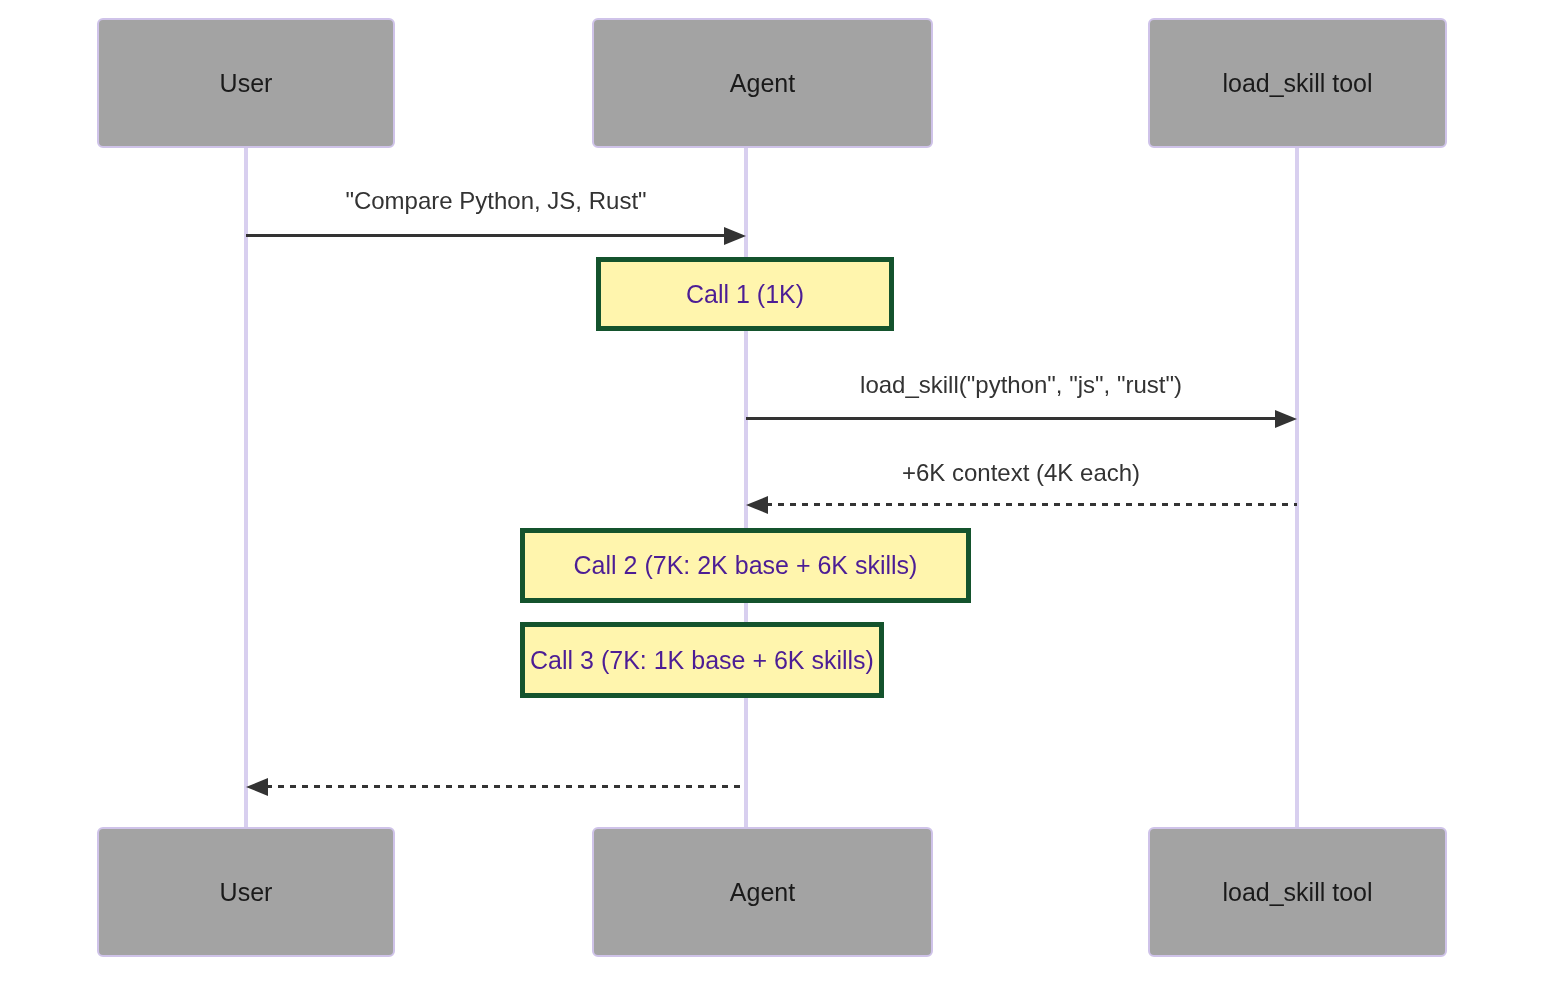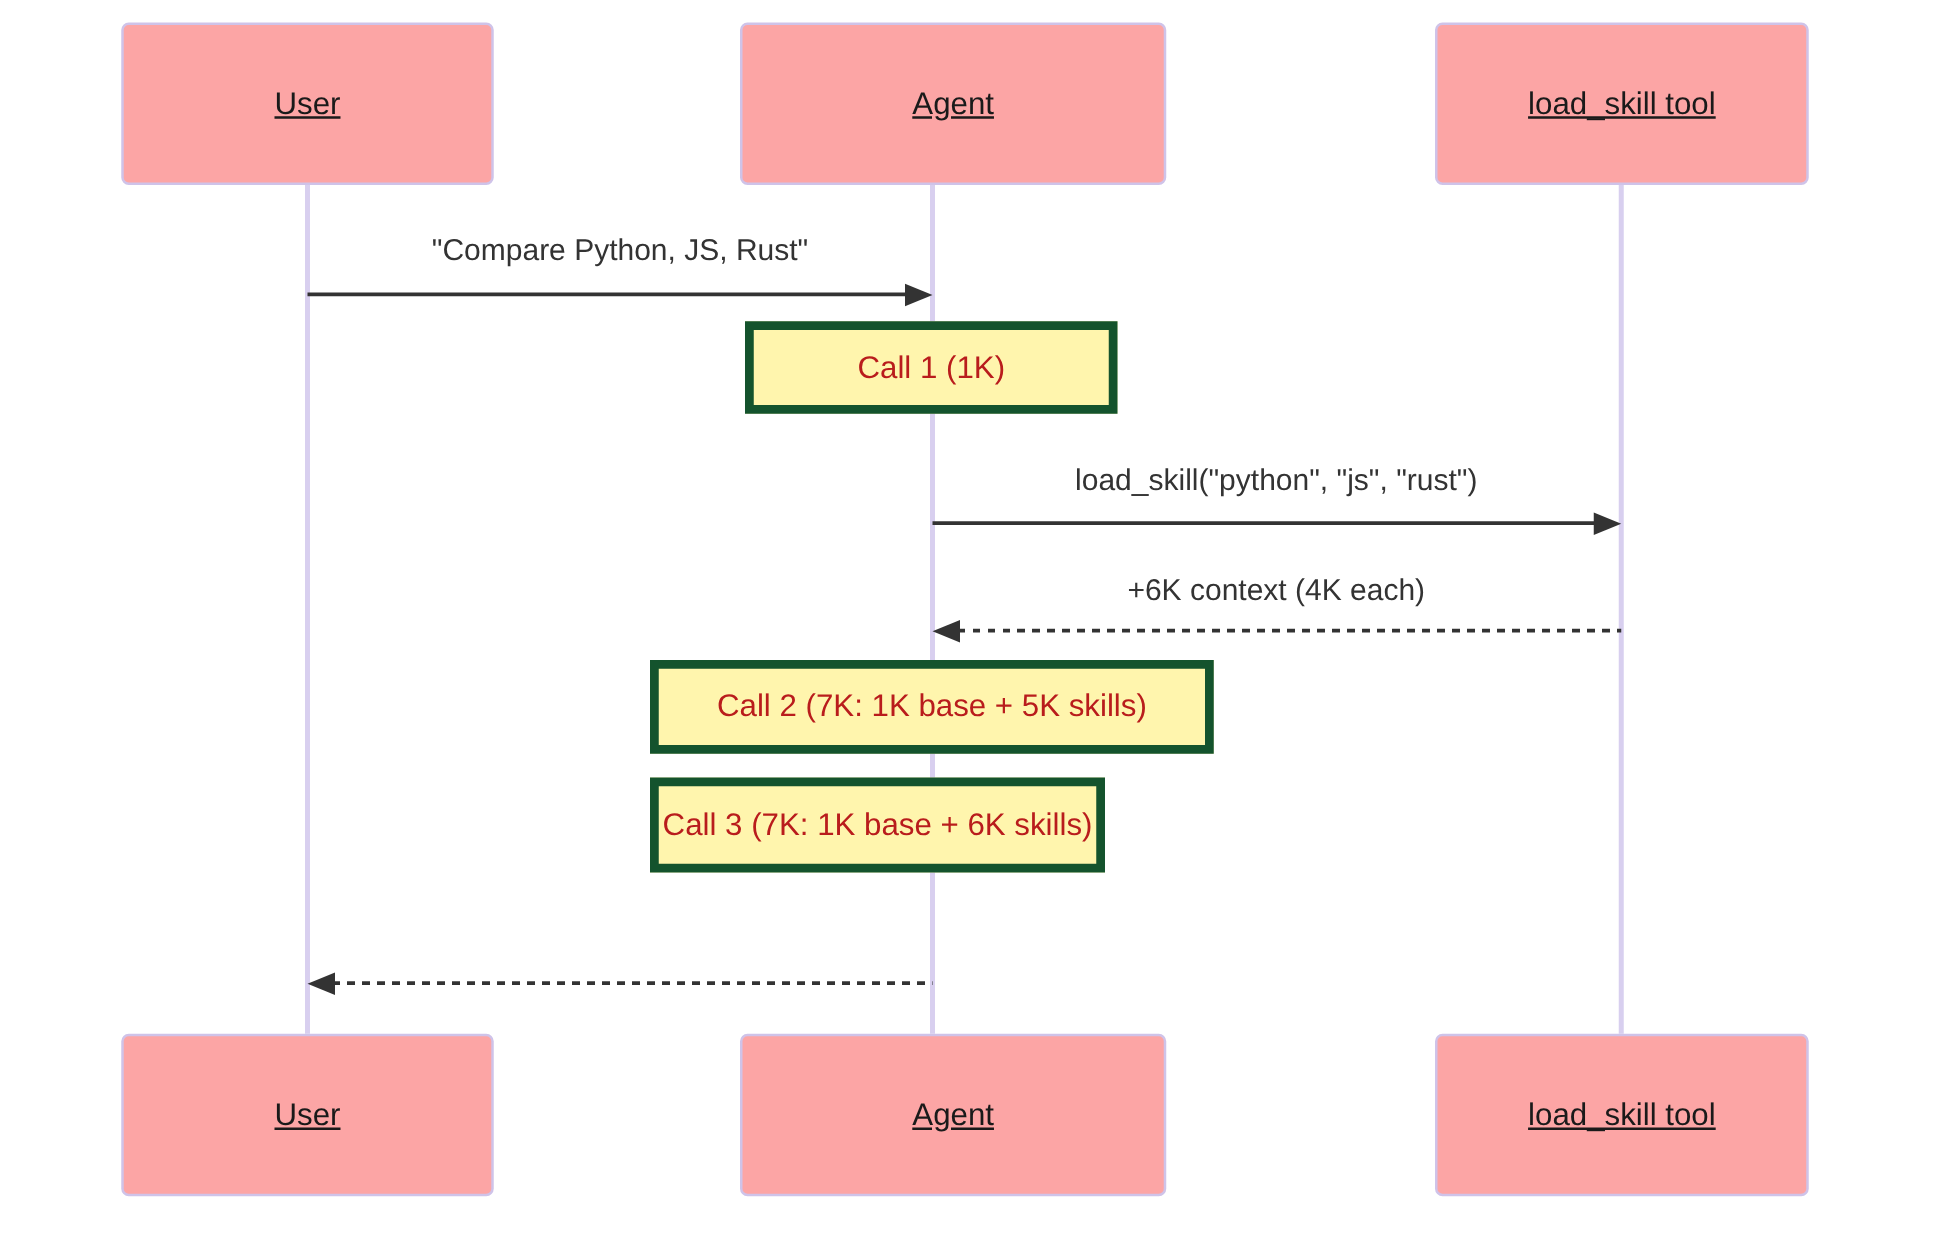--- a/index.html
+++ b/index.html
@@ -13,30 +13,29 @@
     width: 1560px;
     height: 988px;
     background: #ffffff;
     overflow: hidden;
     color: #333333;
   }
   
   .actor {
     position: absolute;
     height: 130px;
-    background: #fca5a5;
+    background: #a3a3a3;
     border: 2px solid #cfc3e9;
     border-radius: 6px;
     box-sizing: border-box;
     display: flex;
     align-items: center;
     justify-content: center;
     font-size: 25px;
     color: #1a1a1a;
-    text-decoration: underline;
   }
   .actor.a-user  { left: 97px;  width: 298px; }
   .actor.a-agent { left: 592px; width: 341px; }
   .actor.a-tool  { left: 1148px; width: 299px; }
   .actor.row-top    { top: 18px; }
   .actor.row-bottom { top: 827px; }
 
   
   .lifeline {
     position: absolute;
@@ -70,27 +69,27 @@
     border-top: 9px solid transparent;
     border-bottom: 9px solid transparent;
   }
   .arrowhead.right { border-left: 22px solid #333333; }
   .arrowhead.left  { border-right: 22px solid #333333; }
 
   
   .note {
     position: absolute;
     background: #fff5ad;
-    border: 7px solid #14532d;
+    border: 5px solid #14532d;
     box-sizing: border-box;
     display: flex;
     align-items: center;
     justify-content: center;
     font-size: 25px;
-    color: #b91c1c;
+    color: #4c1d95;
     white-space: nowrap;
   }
 </style>
 </head>
 <body>
 
 <div class="stage">
 
   <div class="lifeline" style="left:244px"></div>
   <div class="lifeline" style="left:744px"></div>
@@ -107,21 +106,21 @@
   <div class="note" style="left:596px; top:257px; width:298px; height:74px">Call 1 (1K)</div>
 
   <div class="msg-label" style="left:1021px; top:372px">load_skill("python", "js", "rust")</div>
   <div class="msg-line solid" style="left:746px; top:417px; width:533px"></div>
   <div class="arrowhead right" style="left:1275px; top:410px"></div>
 
   <div class="msg-label" style="left:1021px; top:460px">+6K context (4K each)</div>
   <div class="arrowhead left" style="left:746px; top:496px"></div>
   <div class="msg-line dashed" style="left:766px; top:503px; width:531px"></div>
 
-  <div class="note" style="left:520px; top:528px; width:451px; height:75px">Call 2 (7K: 1K base + 5K skills)</div>
+  <div class="note" style="left:520px; top:528px; width:451px; height:75px">Call 2 (7K: 2K base + 6K skills)</div>
 
   <div class="note" style="left:520px; top:622px; width:364px; height:76px">Call 3 (7K: 1K base + 6K skills)</div>
 
   <div class="arrowhead left" style="left:246px; top:778px"></div>
   <div class="msg-line dashed" style="left:266px; top:785px; width:480px"></div>
 
   <div class="actor row-bottom a-user">User</div>
   <div class="actor row-bottom a-agent">Agent</div>
   <div class="actor row-bottom a-tool">load_skill tool</div>
 

